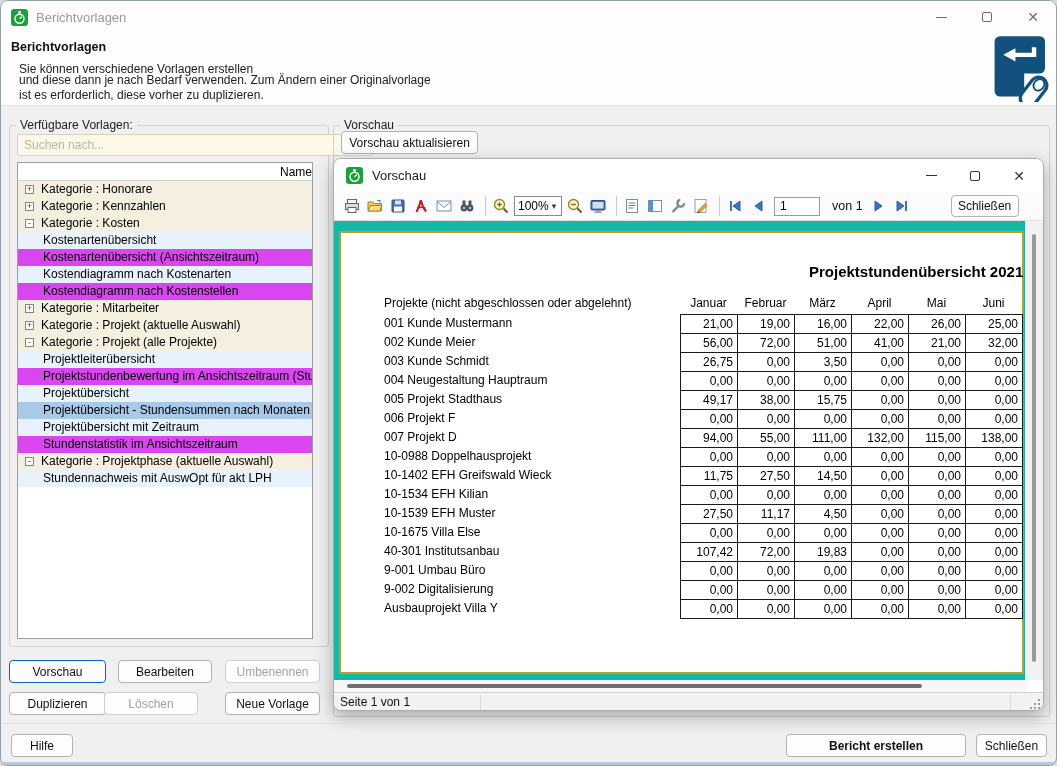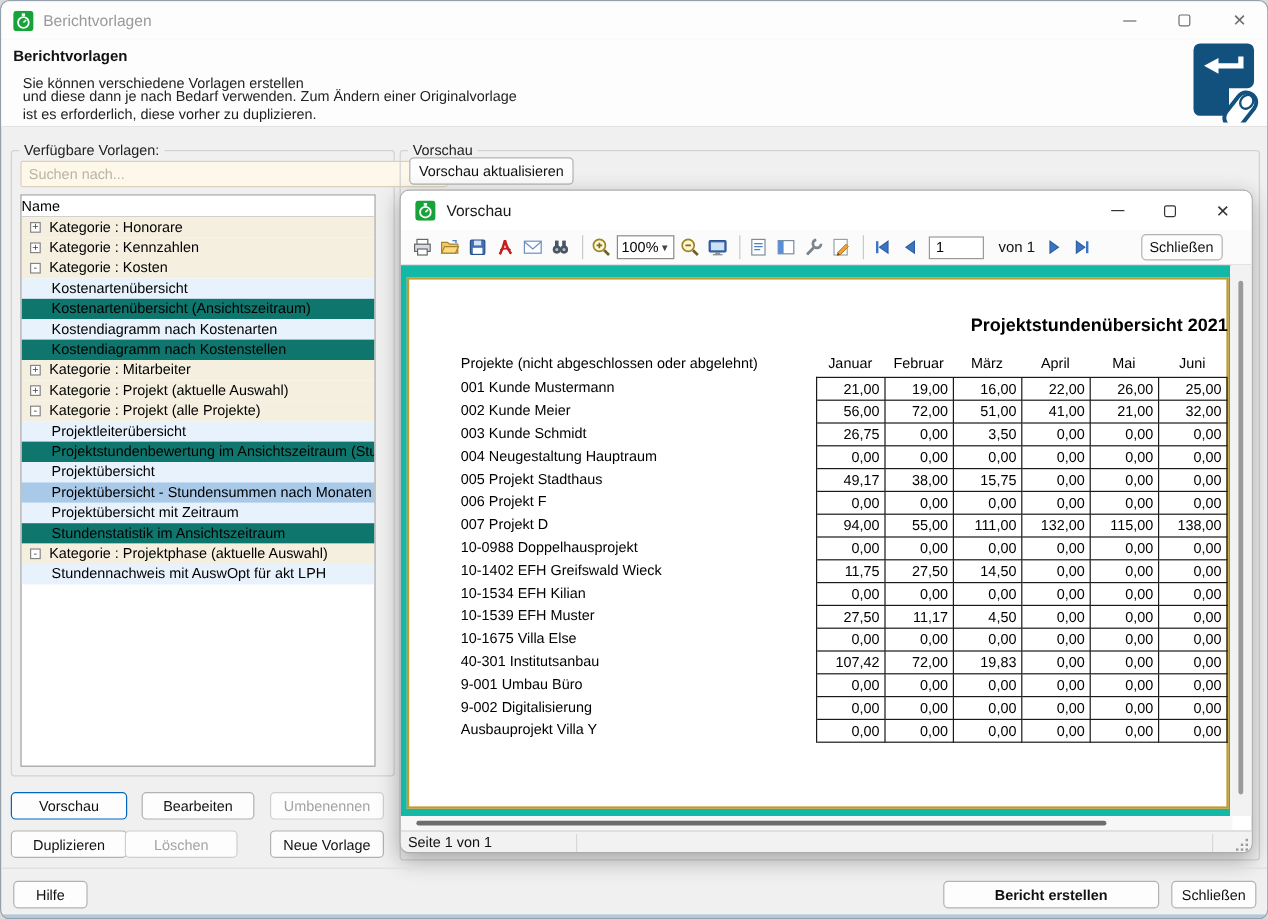--- a/index.html
+++ b/index.html
@@ -22,25 +22,25 @@
   
   .gbox{position:absolute;border:1px solid #d2d2d2;border-radius:3px;}
   .glabel{position:absolute;top:-8px;left:6px;background:#f0f0f0;padding:0 4px;font-size:12px;color:#222;}
   #gbox-left{left:8px;top:124px;width:320px;height:522px;}
   #gbox-right{left:332px;top:124px;width:717px;height:592px;}
   
   #search{position:absolute;left:16px;top:133px;width:356px;height:22px;background:#fdf8e9;
           border:1px solid #d8d2bd;border-radius:2px;font-size:12px;padding:0 6px;color:#ef4444;font-family:"Liberation Sans",sans-serif;}
   #search::placeholder{color:#b9b4a2;}
   #tlist{position:absolute;left:16px;top:161px;width:296px;height:477px;background:#fff;border:1px solid #9d9d9d;overflow:hidden;}
-  #tlist .lhead{height:18px;line-height:18px;text-align:left;font-size:12px;border-bottom:1px solid #d0d0d0;background:#fff;}
+  #tlist .lhead{height:18px;line-height:18px;text-align:right;font-size:12px;border-bottom:1px solid #d0d0d0;background:#fff;}
   .trow{height:17px;line-height:17px;font-size:12px;display:flex;align-items:center;white-space:nowrap;overflow:hidden;}
   .trow.cat{background:#f4efdf;}
   .trow.item.a{background:#e8f2fc;}
-  .trow.item.b{background:#0f766e;}
+  .trow.item.b{background:#d946ef;}
   .trow.item.sel{background:#a9c9e9;}
   .trow .exp{width:9px;height:9px;margin-left:7px;border:1px solid #848484;background:#fff;font-size:9px;
              line-height:7px;text-align:center;color:#444;flex:0 0 auto;}
   .trow.cat .lbl{margin-left:7px;}
   .trow.item .lbl{margin-left:25px;}
   
   .btn{position:absolute;height:23px;background:#fdfdfd;border:1px solid #b2b2b2;border-radius:4px;
        font-size:12px;color:#111;display:flex;align-items:center;justify-content:center;font-family:"Liberation Sans",sans-serif;}
   .btn.primary{border:1.5px solid #0067c0;}
   .btn.disabled{color:#a3a3a3;border-color:#cfcfcf;}

